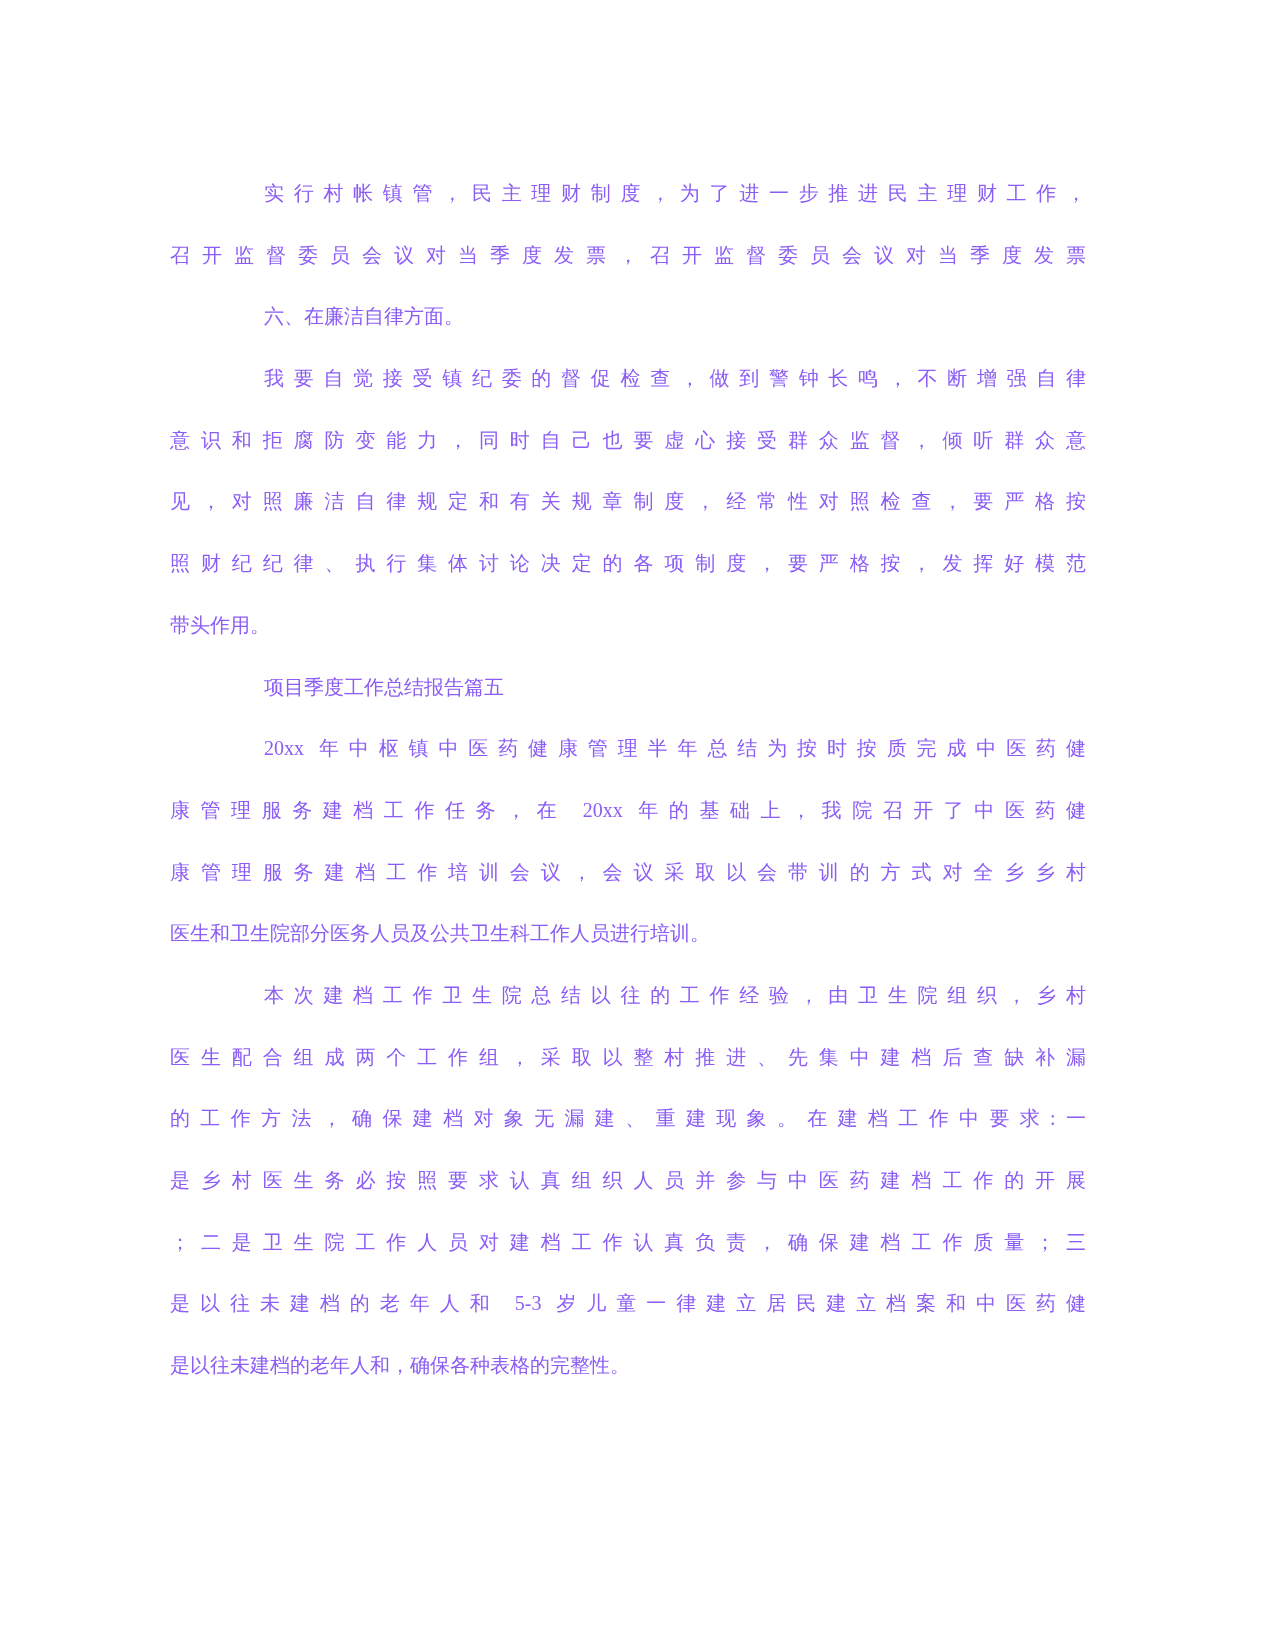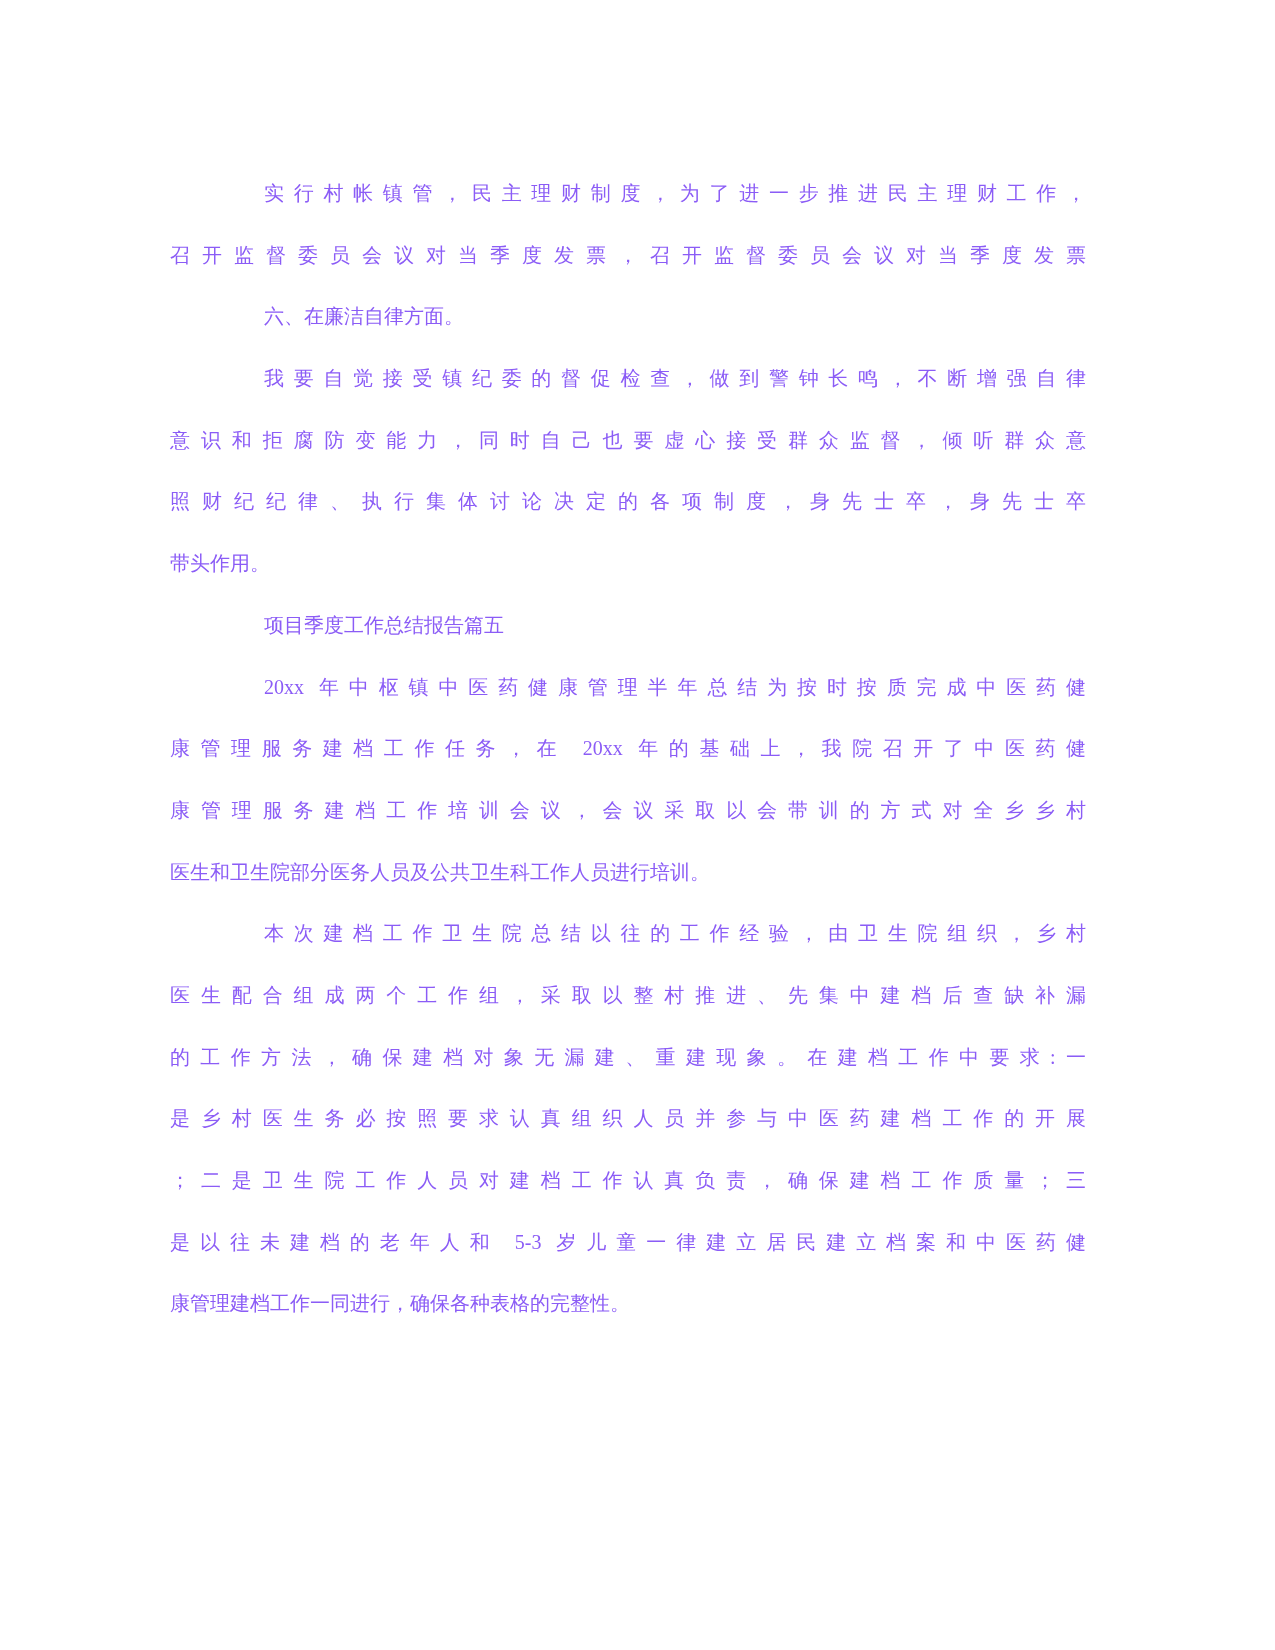--- a/index.html
+++ b/index.html
@@ -46,28 +46,29 @@
 </head>
 <body>
 
 <div class="page">
   <div class="text-block">
       <div class="line fill indent">实行村帐镇管，民主理财制度，为了进一步推进民主理财工作，</div>
       <div class="line fill">召开监督委员会议对当季度发票，召开监督委员会议对当季度发票</div>
       <div class="line para-end indent">六、在廉洁自律方面。</div>
       <div class="line fill indent">我要自觉接受镇纪委的督促检查，做到警钟长鸣，不断增强自律</div>
       <div class="line fill">意识和拒腐防变能力，同时自己也要虚心接受群众监督，倾听群众意</div>
-      <div class="line fill">照财纪纪律、执行集体讨论决定的各项制度，身先士卒，身先士卒</div>
+      <div class="line fill">见，对照廉洁自律规定和有关规章制度，经常性对照检查，要严格按</div>
+      <div class="line fill">照财纪纪律、执行集体讨论决定的各项制度，要严格按，发挥好模范</div>
       <div class="line para-end">带头作用。</div>
       <div class="line para-end indent">项目季度工作总结报告篇五</div>
       <div class="line fill indent">20xx 年中枢镇中医药健康管理半年总结为按时按质完成中医药健</div>
       <div class="line fill">康管理服务建档工作任务，在 20xx 年的基础上，我院召开了中医药健</div>
       <div class="line fill">康管理服务建档工作培训会议，会议采取以会带训的方式对全乡乡村</div>
       <div class="line para-end">医生和卫生院部分医务人员及公共卫生科工作人员进行培训。</div>
       <div class="line fill indent">本次建档工作卫生院总结以往的工作经验，由卫生院组织，乡村</div>
       <div class="line fill">医生配合组成两个工作组，采取以整村推进、先集中建档后查缺补漏</div>
       <div class="line fill">的工作方法，确保建档对象无漏建、重建现象。在建档工作中要求:一</div>
       <div class="line fill">是乡村医生务必按照要求认真组织人员并参与中医药建档工作的开展</div>
       <div class="line fill">；二是卫生院工作人员对建档工作认真负责，确保建档工作质量；三</div>
       <div class="line fill">是以往未建档的老年人和 5-3 岁儿童一律建立居民建立档案和中医药健</div>
-      <div class="line para-end">康管理建档工作一同进行，确保各种表格的完整性。</div>
+      <div class="line para-end">是以往未建档的老年人和，确保各种表格的完整性。</div>
     </div>
 </div>
 
 </body></html>

